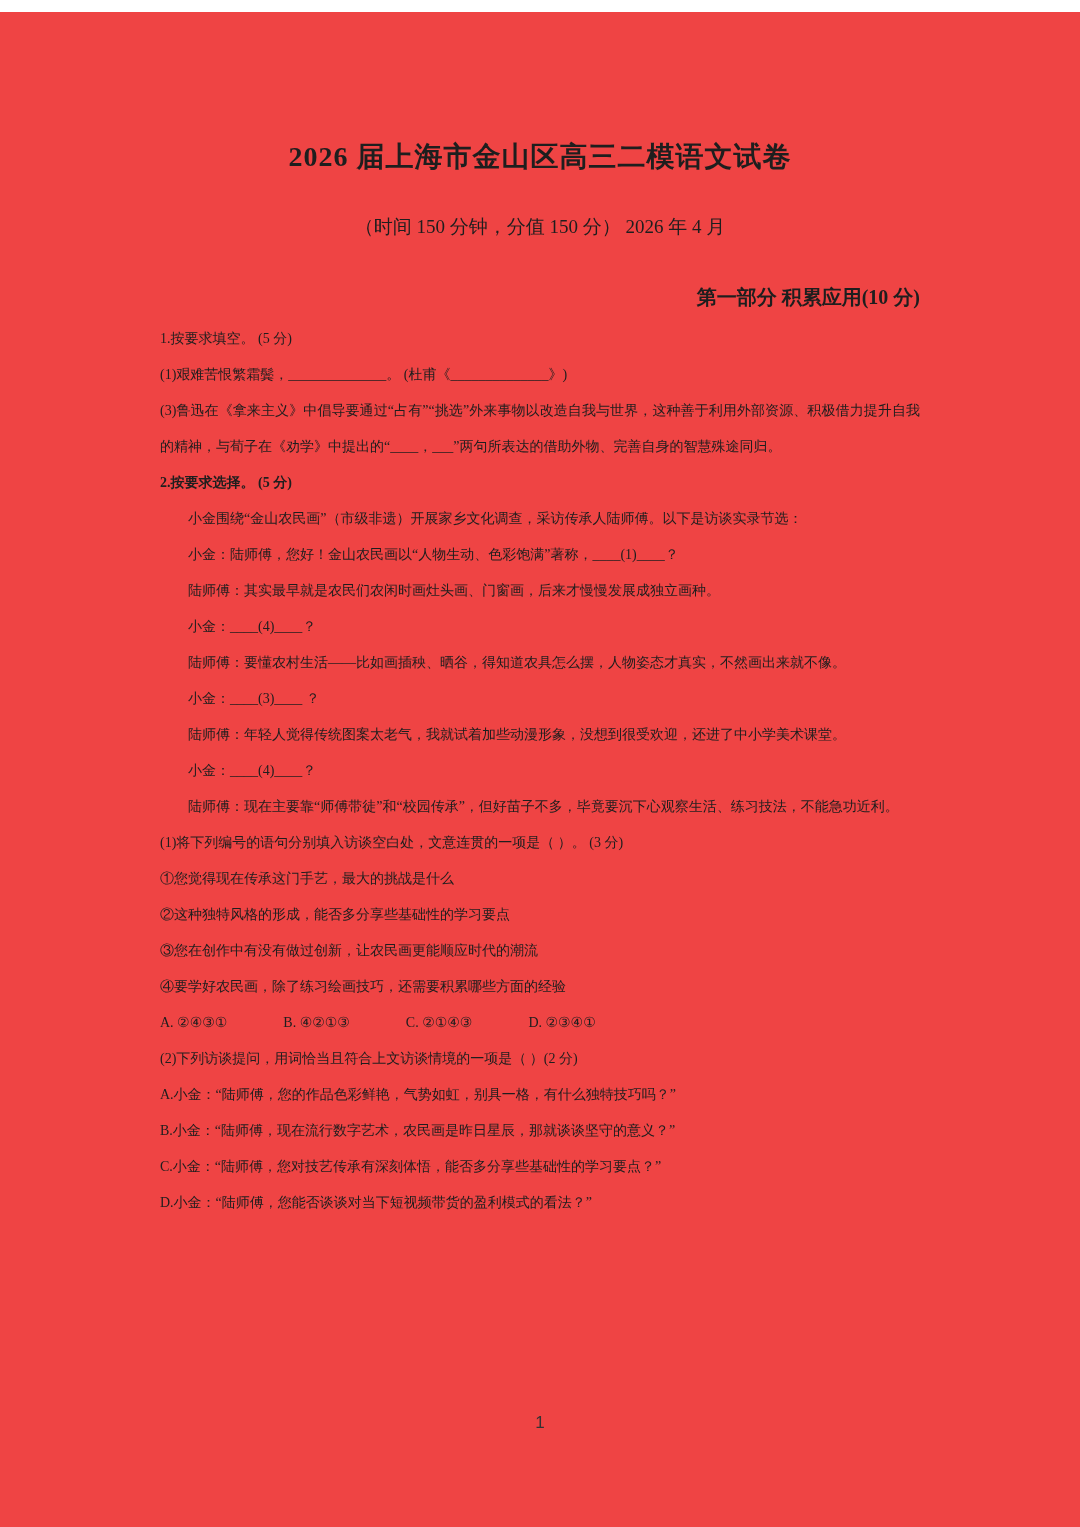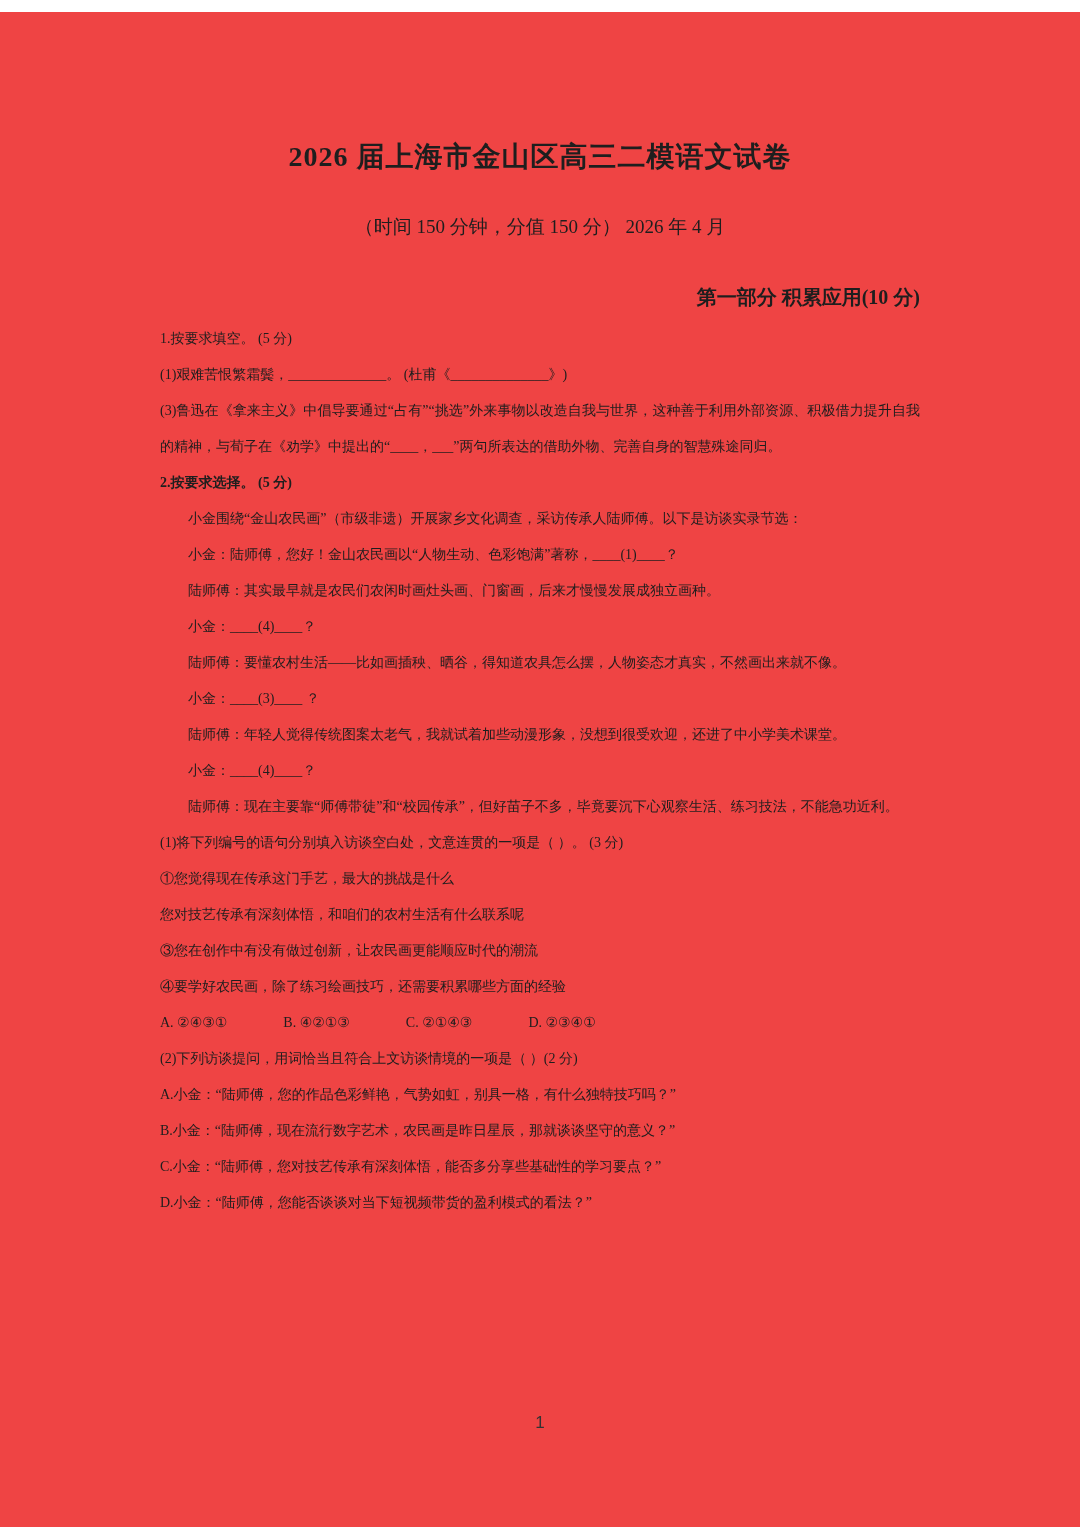--- a/index.html
+++ b/index.html
@@ -82,21 +82,21 @@
       <p class="line indent">小金：陆师傅，您好！金山农民画以“人物生动、色彩饱满”著称，____(1)____？</p>
       <p class="line indent">陆师傅：其实最早就是农民们农闲时画灶头画、门窗画，后来才慢慢发展成独立画种。</p>
       <p class="line indent nojustify">小金：____(4)____？</p>
       <p class="line indent">陆师傅：要懂农村生活——比如画插秧、晒谷，得知道农具怎么摆，人物姿态才真实，不然画出来就不像。</p>
       <p class="line indent nojustify">小金：____(3)____ ？</p>
       <p class="line indent">陆师傅：年轻人觉得传统图案太老气，我就试着加些动漫形象，没想到很受欢迎，还进了中小学美术课堂。</p>
       <p class="line indent nojustify">小金：____(4)____？</p>
       <p class="line indent">陆师傅：现在主要靠“师傅带徒”和“校园传承”，但好苗子不多，毕竟要沉下心观察生活、练习技法，不能急功近利。</p>
       <p class="line nojustify">(1)将下列编号的语句分别填入访谈空白处，文意连贯的一项是（ ）。 (3 分)</p>
       <p class="line nojustify">①您觉得现在传承这门手艺，最大的挑战是什么</p>
-      <p class="line nojustify">您对技艺传承有深刻体悟，和咱们的农村生活有什么联系呢</p>
+      <p class="line nojustify">②这种独特风格的形成，能否多分享些基础性的学习要点</p>
       <p class="line nojustify">③您在创作中有没有做过创新，让农民画更能顺应时代的潮流</p>
       <p class="line nojustify">④要学好农民画，除了练习绘画技巧，还需要积累哪些方面的经验</p>
       <p class="line nojustify">A. ②④③①　　　　B. ④②①③　　　　C. ②①④③　　　　D. ②③④①</p>
       <p class="line nojustify">(2)下列访谈提问，用词恰当且符合上文访谈情境的一项是（ ）(2 分)</p>
       <p class="line nojustify">A.小金：“陆师傅，您的作品色彩鲜艳，气势如虹，别具一格，有什么独特技巧吗？”</p>
       <p class="line nojustify">B.小金：“陆师傅，现在流行数字艺术，农民画是昨日星辰，那就谈谈坚守的意义？”</p>
       <p class="line nojustify">C.小金：“陆师傅，您对技艺传承有深刻体悟，能否多分享些基础性的学习要点？”</p>
       <p class="line nojustify">D.小金：“陆师傅，您能否谈谈对当下短视频带货的盈利模式的看法？”</p>
     </div>
 

